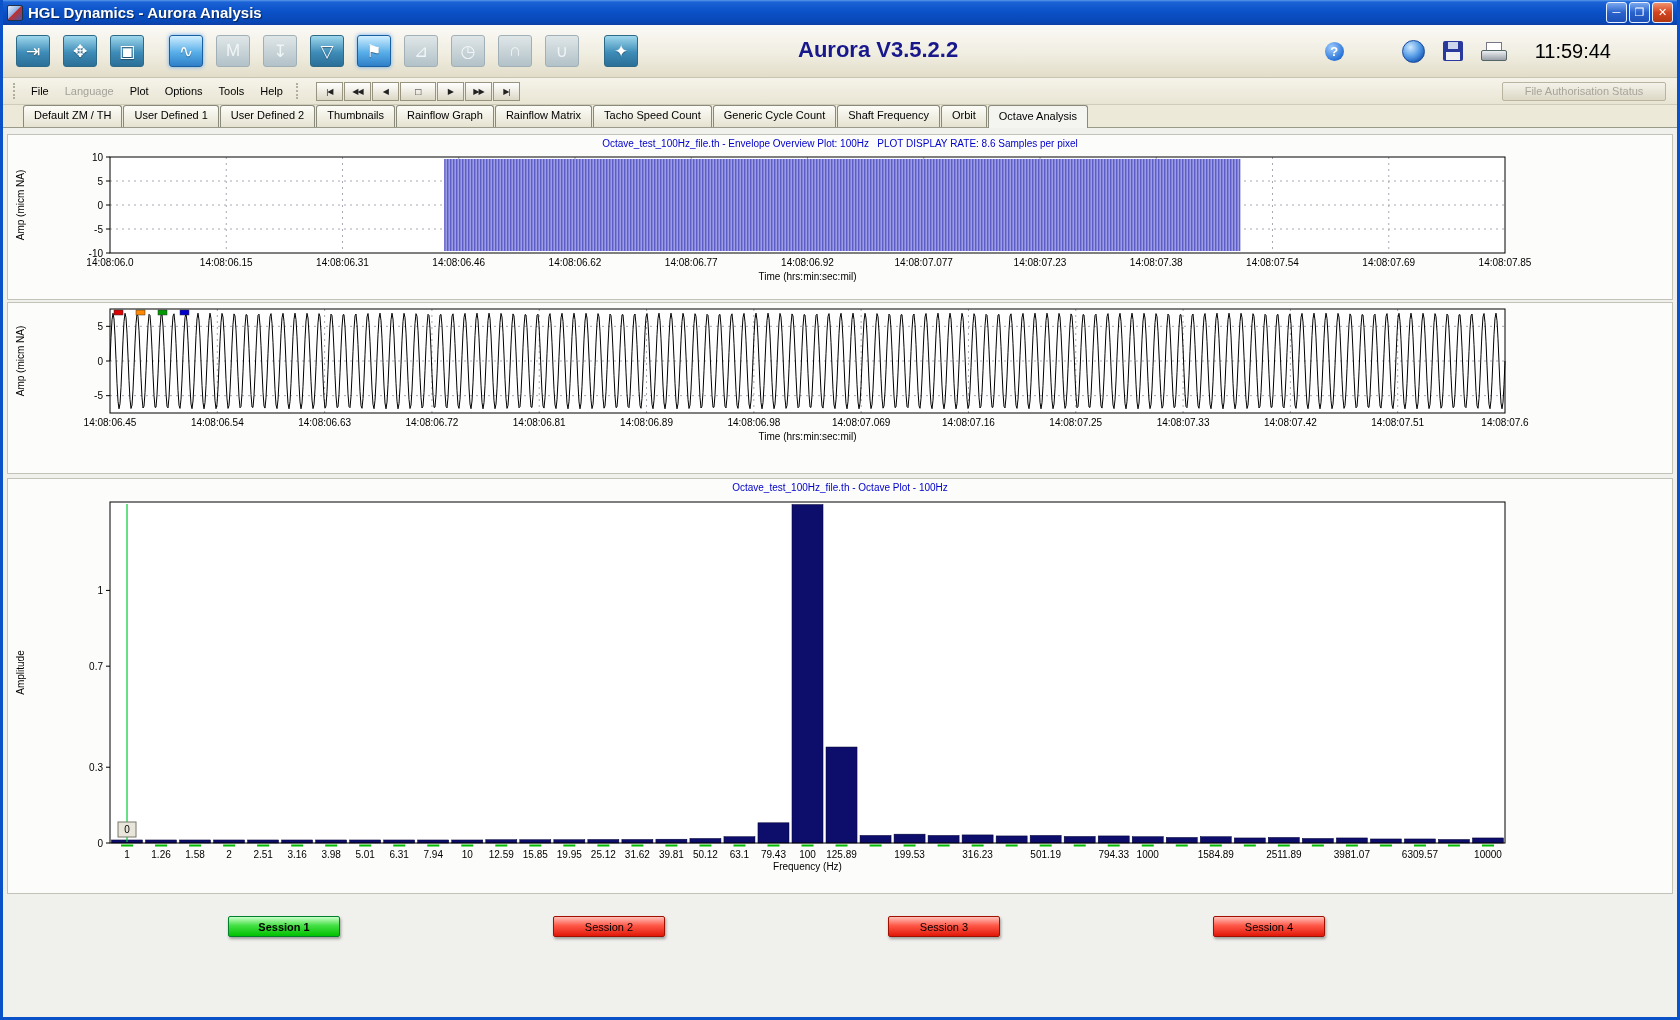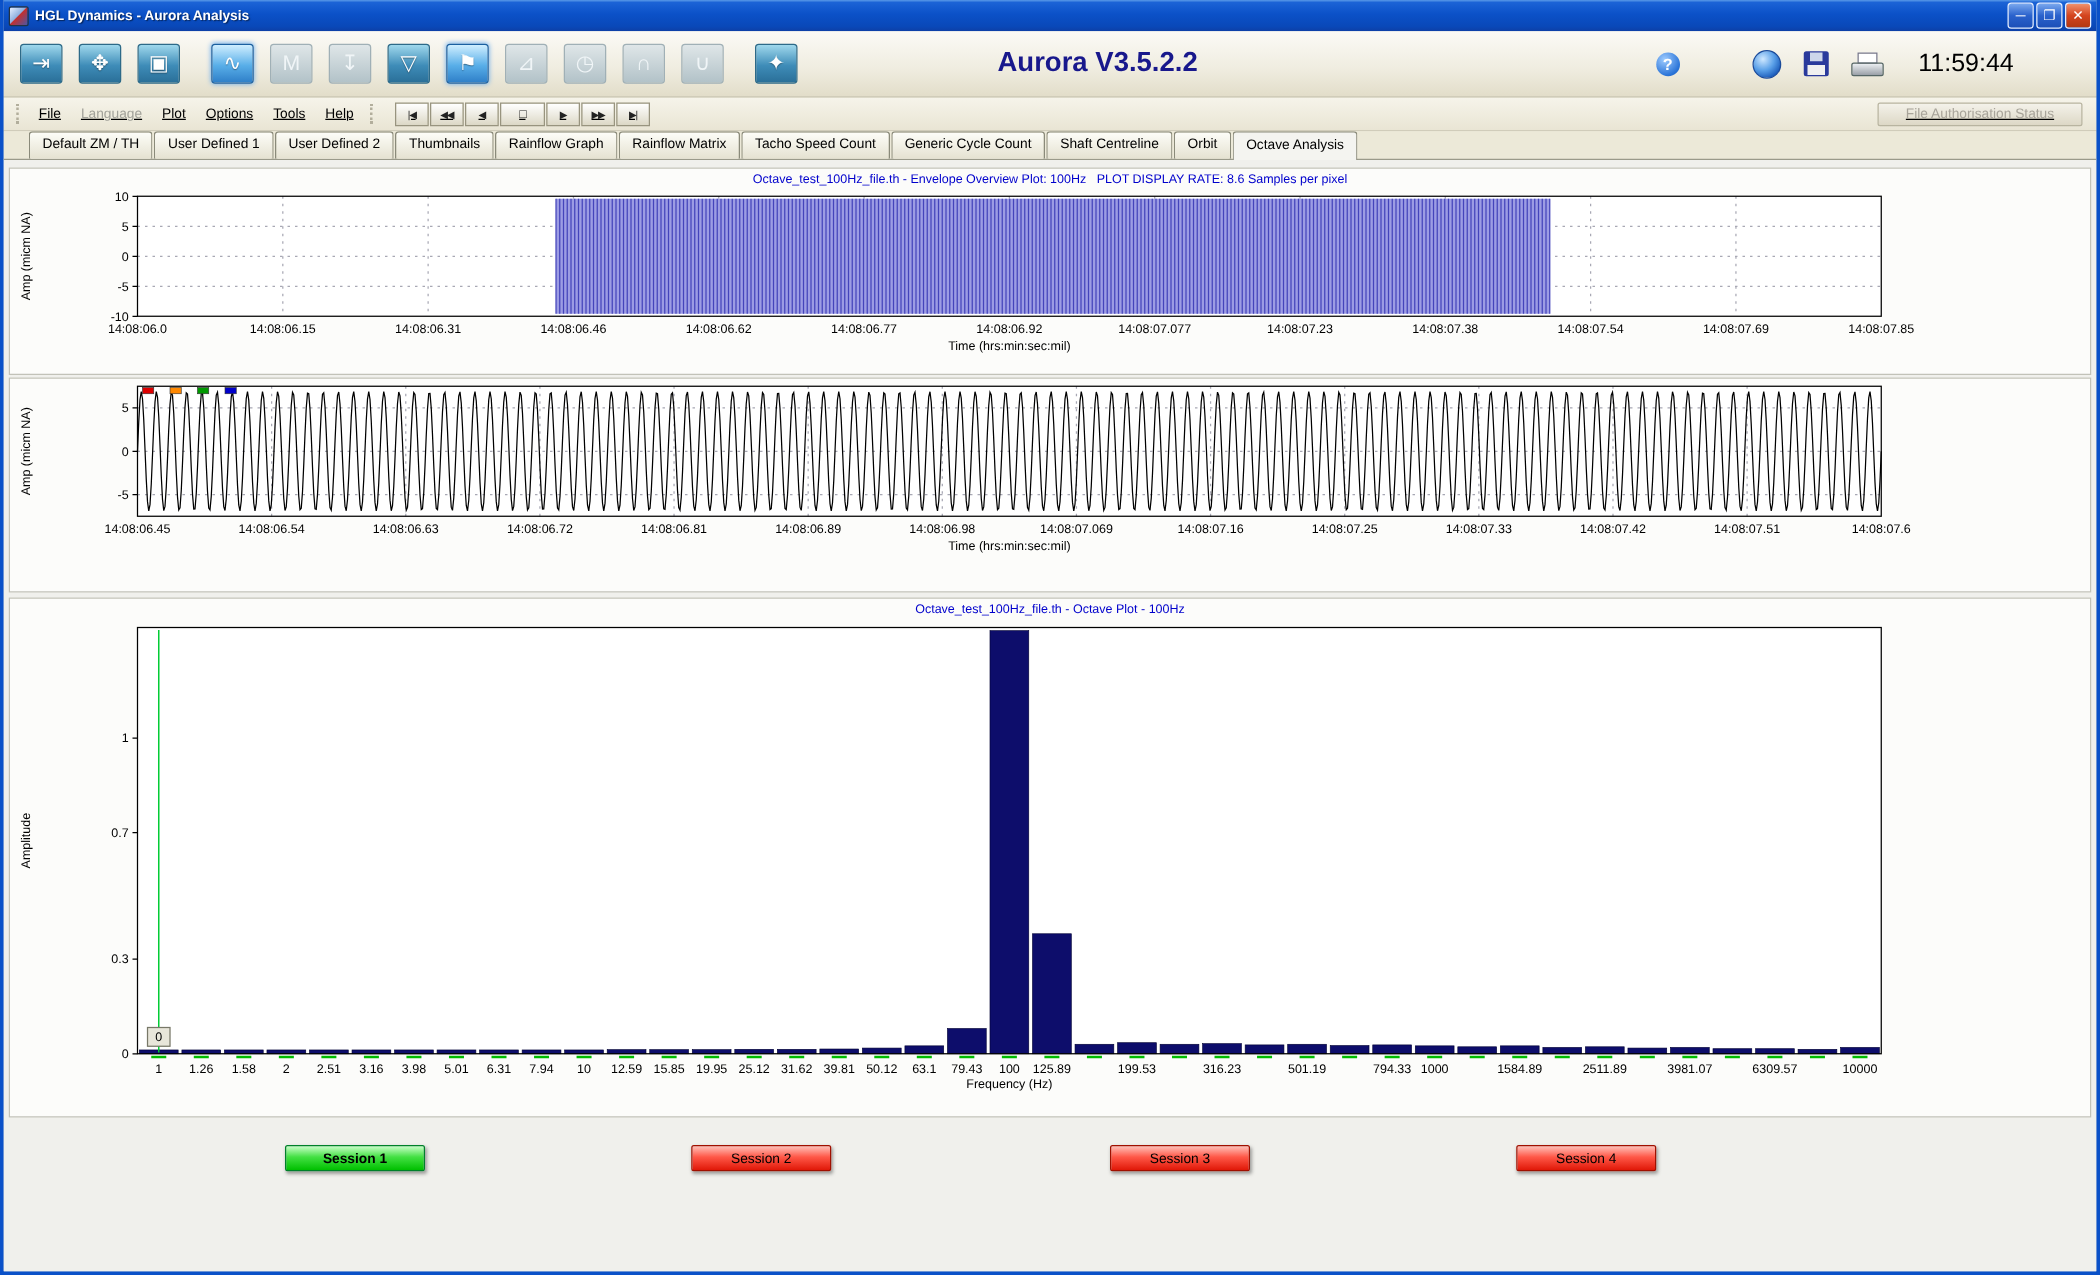--- a/index.html
+++ b/index.html
@@ -12,21 +12,21 @@
   #app { position:relative; width:1680px; height:1020px;
     border-left:3px solid #0b51c8; border-right:3px solid #0b51c8; border-bottom:3px solid #0b51c8; }
 
   
   #titlebar { height:25px;
     background:linear-gradient(180deg,#5a9ae8 0%,#1b63d6 8%,#0b51c8 45%,#0948b8 85%,#0d3fa6 100%);
     display:flex; align-items:center; padding:0 4px; }
   #appicon { width:16px; height:16px; border-radius:2px;
     background:linear-gradient(135deg,#e8f0ff 0%,#8fb0e0 45%,#c03030 50%,#4858a8 100%);
     border:1px solid #234; }
-  #titlebar .title { color:#fff; font-weight:bold; font-size:11px;
+  #titlebar .title { color:#fff; font-weight:bold; font-size:15px;
     text-shadow:1px 1px 1px rgba(0,0,0,.55); margin-left:5px; flex:1; }
   .winbtn { width:21px; height:21px; margin-left:2px; border-radius:3px;
     border:1px solid #e8f0ff; display:inline-flex; align-items:center; justify-content:center;
     color:#fff; font-size:11px; font-weight:bold; }
   .winbtn.min,.winbtn.max { background:linear-gradient(#7aa8ee,#2a62cc 50%,#1c50b8); }
   .winbtn.close { background:linear-gradient(#f0926e,#d4441e 50%,#b23812); }
 
   
   #toolbar { height:53px; position:relative;
     background:linear-gradient(#fbfaf6,#efecdf 60%,#e2ddc9);
@@ -56,21 +56,21 @@
   .fl-shutter { position:absolute; top:1px; left:5px; width:10px; height:7px; background:#cdd6ea; }
   .fl-label { position:absolute; bottom:1px; left:3px; width:14px; height:8px; background:#f0f0f0; }
   #printicon { width:26px; height:19px; position:relative; display:inline-block; margin-right:28px; }
   .pr-paper { position:absolute; top:0; left:5px; width:16px; height:9px; background:#fff; border:1px solid #778; }
   .pr-body { position:absolute; bottom:0; left:0; width:26px; height:11px;
     background:linear-gradient(#eceff2,#9aa0a8); border:1px solid #566; border-radius:2px; }
   #clock { font-size:20px; color:#000; margin-right:58px; }
 
   
   #menubar { height:27px; background:linear-gradient(#f6f4ea,#e9e5d4); border-bottom:1px solid #d0ccba;
-    display:flex; align-items:center; padding:4px 5px; font-size:11px;text-decoration:underline; }
+    display:flex; align-items:center; padding:4px 5px; font-size:11px; }
   .grip { width:5px; height:16px; border-left:2px dotted #b2ae9c; margin:0 5px; }
   #menu-items { display:flex; }
   .menu-item { padding:3px 8px; color:#000; }
   .menu-item.disabled { color:#a2a29a; }
   #transport { display:flex; margin-left:10px; align-items:center; }
   .tp-btn { min-width:27px; height:19px; background:linear-gradient(#ffffff,#dcd8c6); border:1px solid #98947f;
     display:flex; align-items:center; justify-content:center; font-size:8px; color:#222; margin-right:1px;
     letter-spacing:-1px; }
   .tp-btn.wide { min-width:36px; font-size:10px; }
   #file-auth { margin-left:auto; margin-right:6px; width:164px; height:19px;
@@ -198,21 +198,21 @@
 
   <div id="tabbar">
       <span class="tab">Default ZM / TH</span>
       <span class="tab">User Defined 1</span>
       <span class="tab">User Defined 2</span>
       <span class="tab">Thumbnails</span>
       <span class="tab">Rainflow Graph</span>
       <span class="tab">Rainflow Matrix</span>
       <span class="tab">Tacho Speed Count</span>
       <span class="tab">Generic Cycle Count</span>
-      <span class="tab">Shaft Centreline</span>
+      <span class="tab">Shaft Frequency</span>
       <span class="tab">Orbit</span>
       <span class="tab selected">Octave Analysis</span>
     </div>
 
   <div id="content">
     <div class="panel" id="panel-overview">
       <div class="panel-title">Octave_test_100Hz_file.th - Envelope Overview Plot: 100Hz   PLOT DISPLAY RATE: 8.6 Samples per pixel</div>
       <svg id="svg-overview" width="1660" height="140">
           <rect x="100" y="4" width="1395" height="96" fill="#ffffff"></rect>
           <line x1="216.25" y1="4" x2="216.25" y2="100" stroke="#a8a8b4" stroke-dasharray="2,4"></line>

